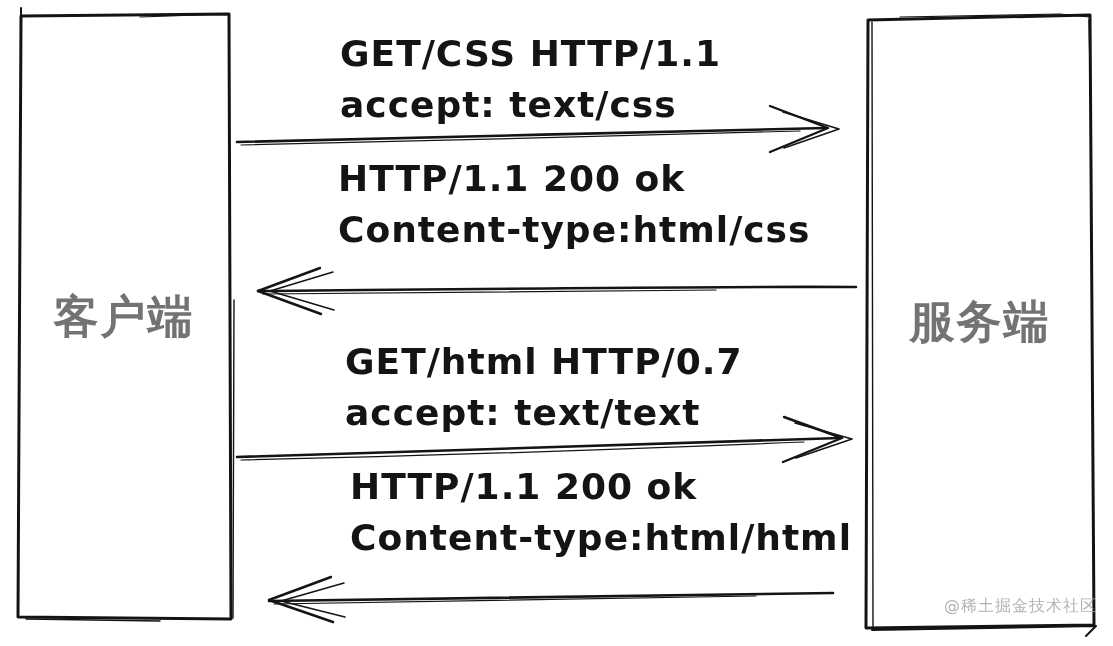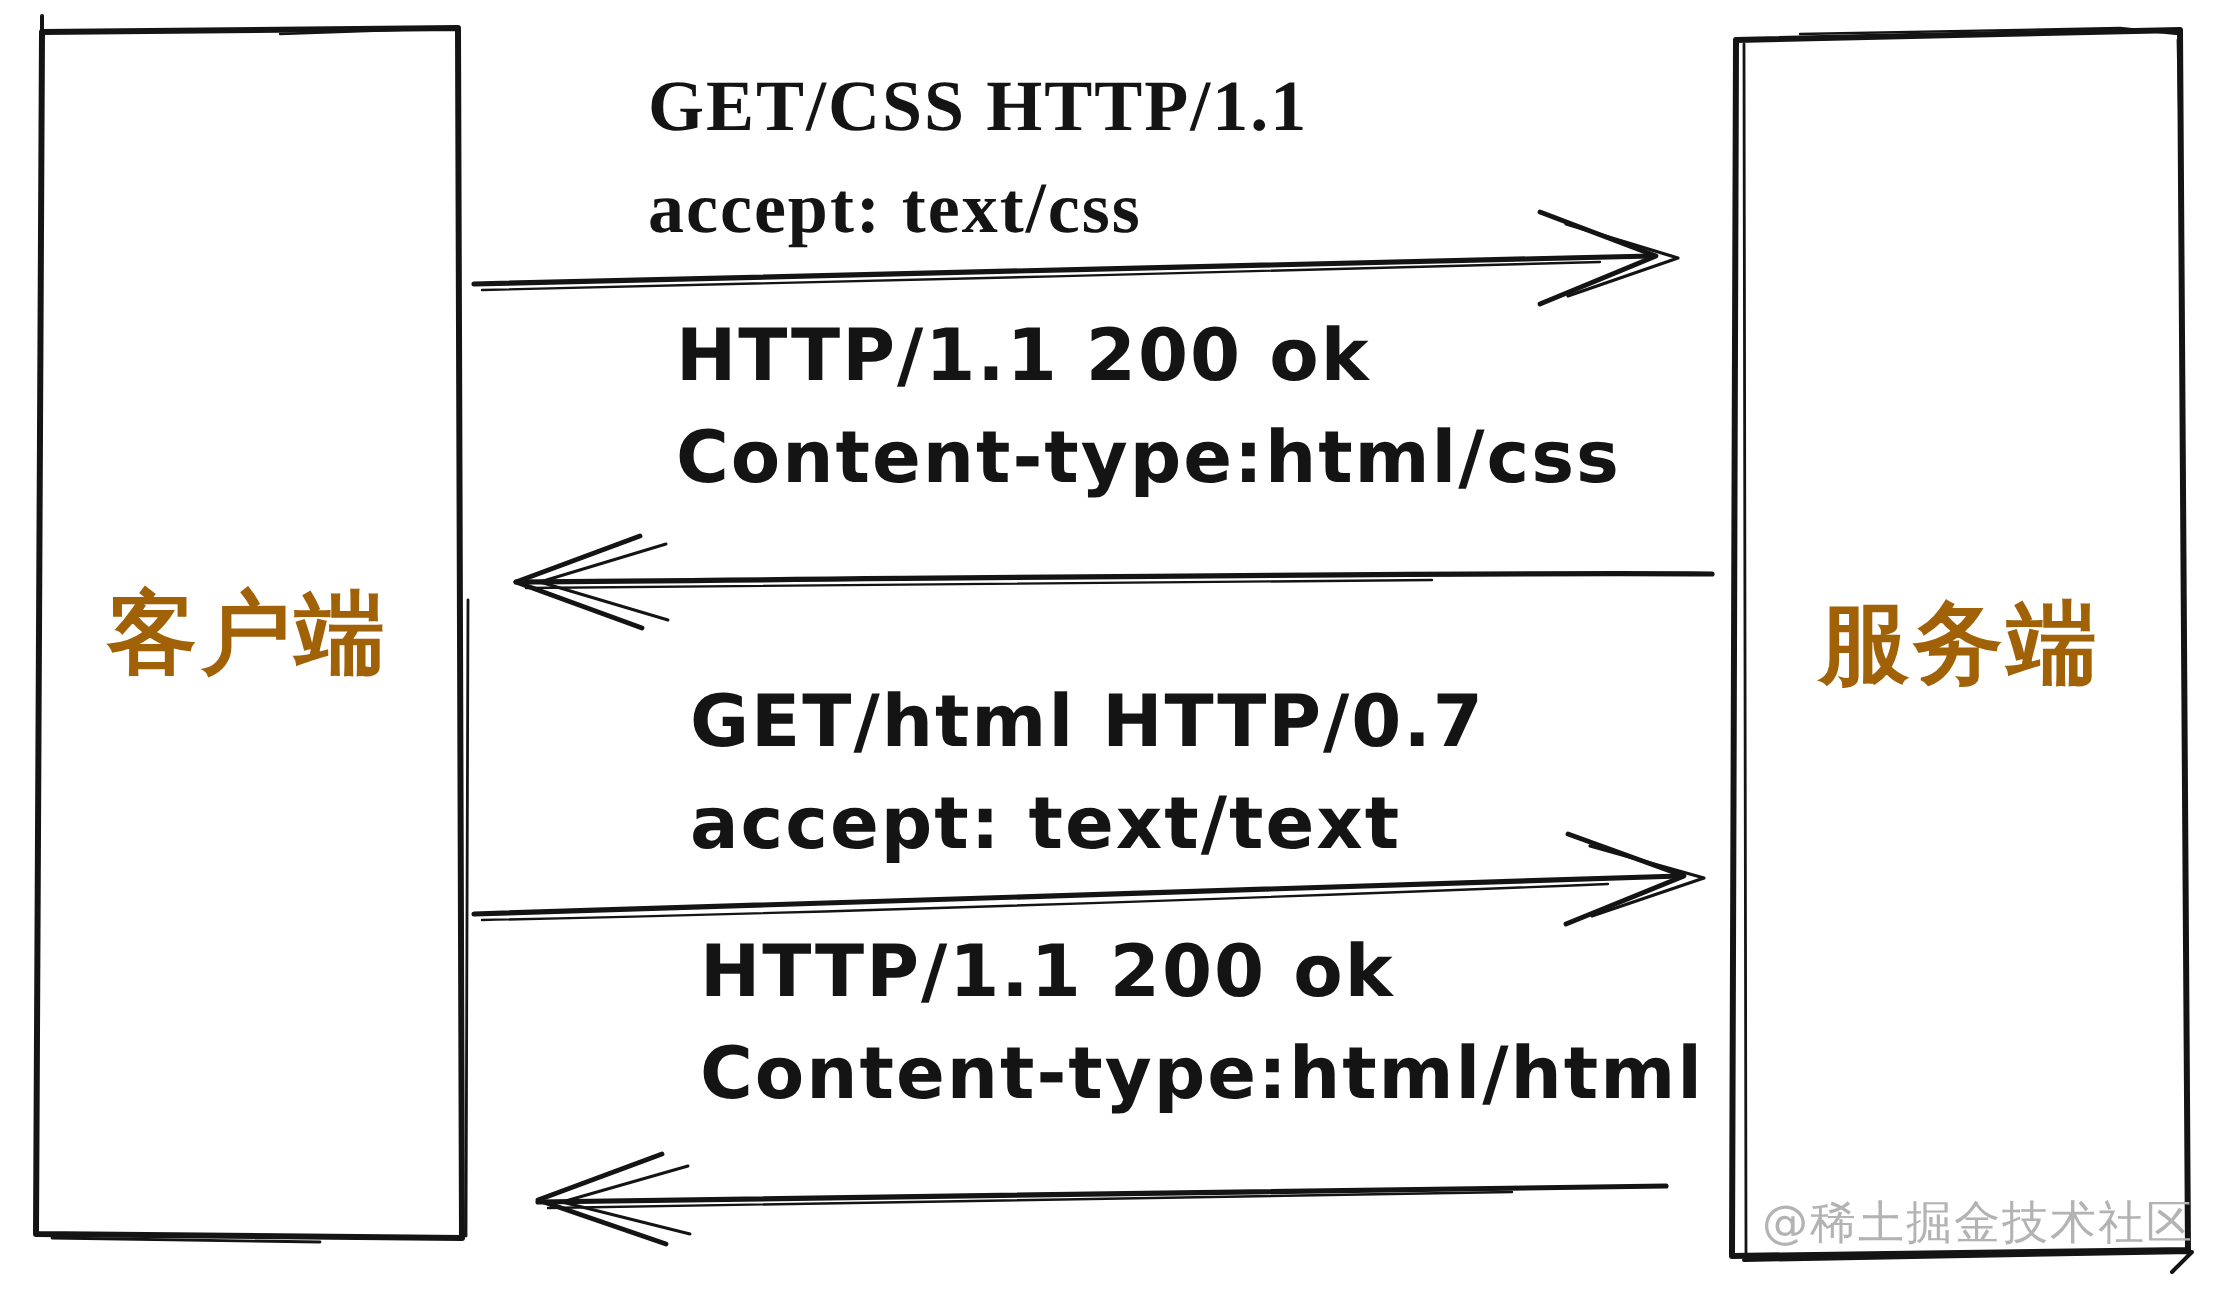--- a/index.html
+++ b/index.html
@@ -22,41 +22,41 @@
     display: flex;
     align-items: center;
     justify-content: center;
   }
   .node-label-wrap.client { left: 18px; top: 15px; width: 212px; height: 604px; }
   .node-label-wrap.server { left: 866px; top: 16px; width: 228px; height: 611px; }
   .node-label {
     font-size: 45px;
     font-weight: 600;
     letter-spacing: 2px;
-    color: #a16207;
+    color: #737373;
   }
   .msg {
     position: absolute;
     font-size: 36px;
     font-weight: 600;
     letter-spacing: 1px;
     line-height: 51px;
     white-space: nowrap;
     color: #141414;
   }
   .msg .msg-line { height: 51px; }
-  .msg-request-css  { left: 324px; top: 28px; font-family: Liberation Serif, serif; }
+  .msg-request-css  { left: 340px; top: 28px; }
   .msg-response-css { left: 338px; top: 153px; }
   .msg-request-html { left: 345px; top: 336px; }
   .msg-response-html{ left: 350px; top: 461px; }
   .watermark {
     position: absolute;
     right: 16px;
     top: 596px;
-    font-size: 23px;
+    font-size: 16px;
     font-weight: 400;
     letter-spacing: 1px;
     color: #b3b3b3;
   }
 </style>
 </head>
 <body>
 
 <div class="canvas">
 

